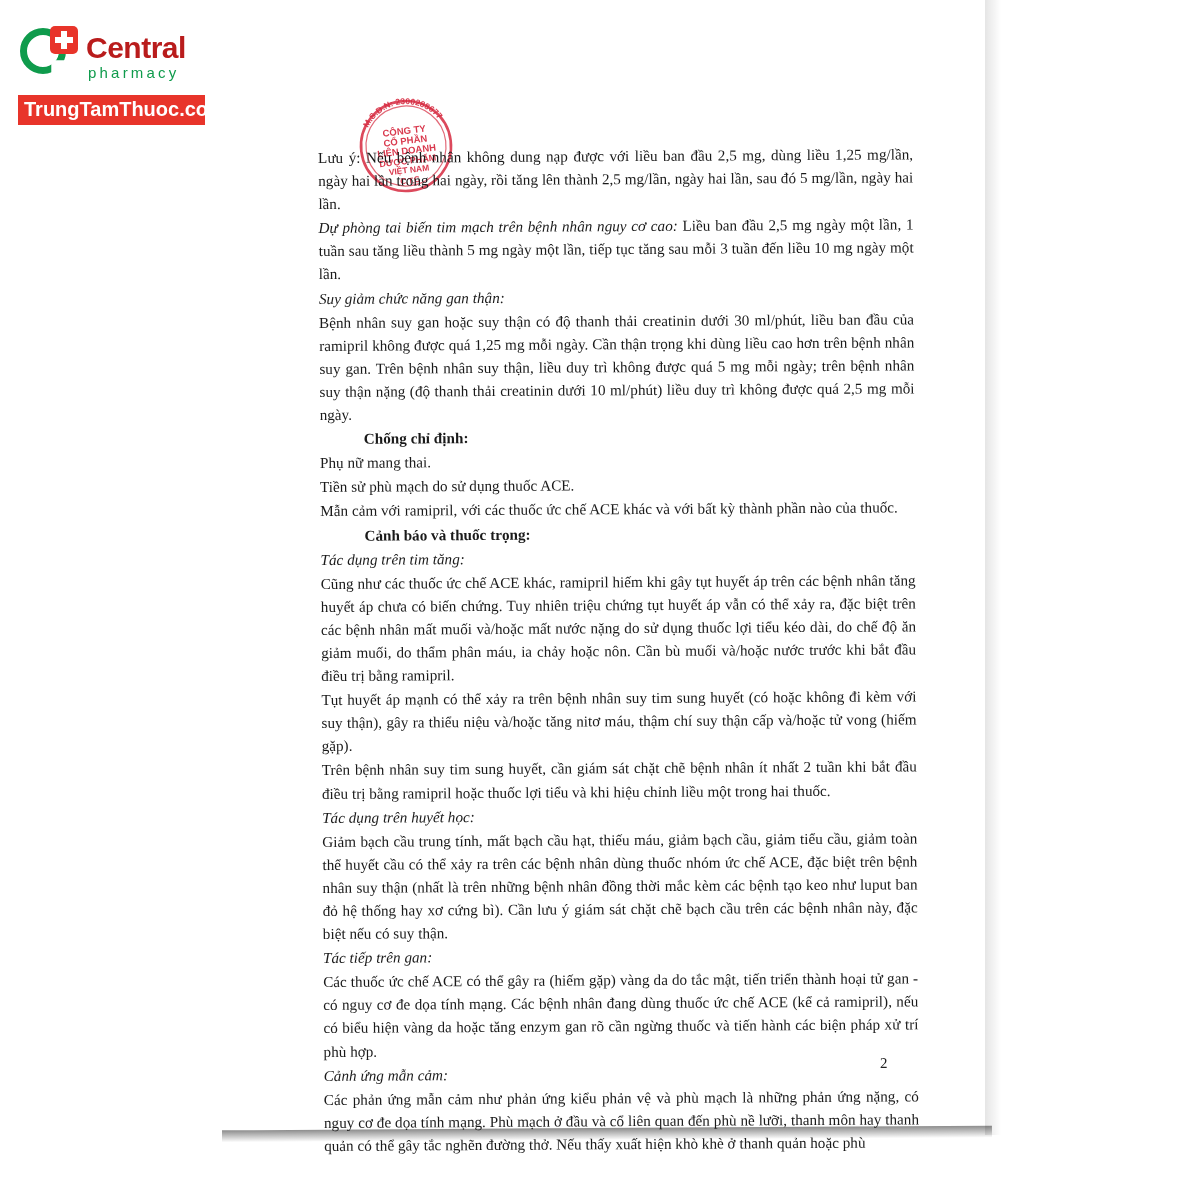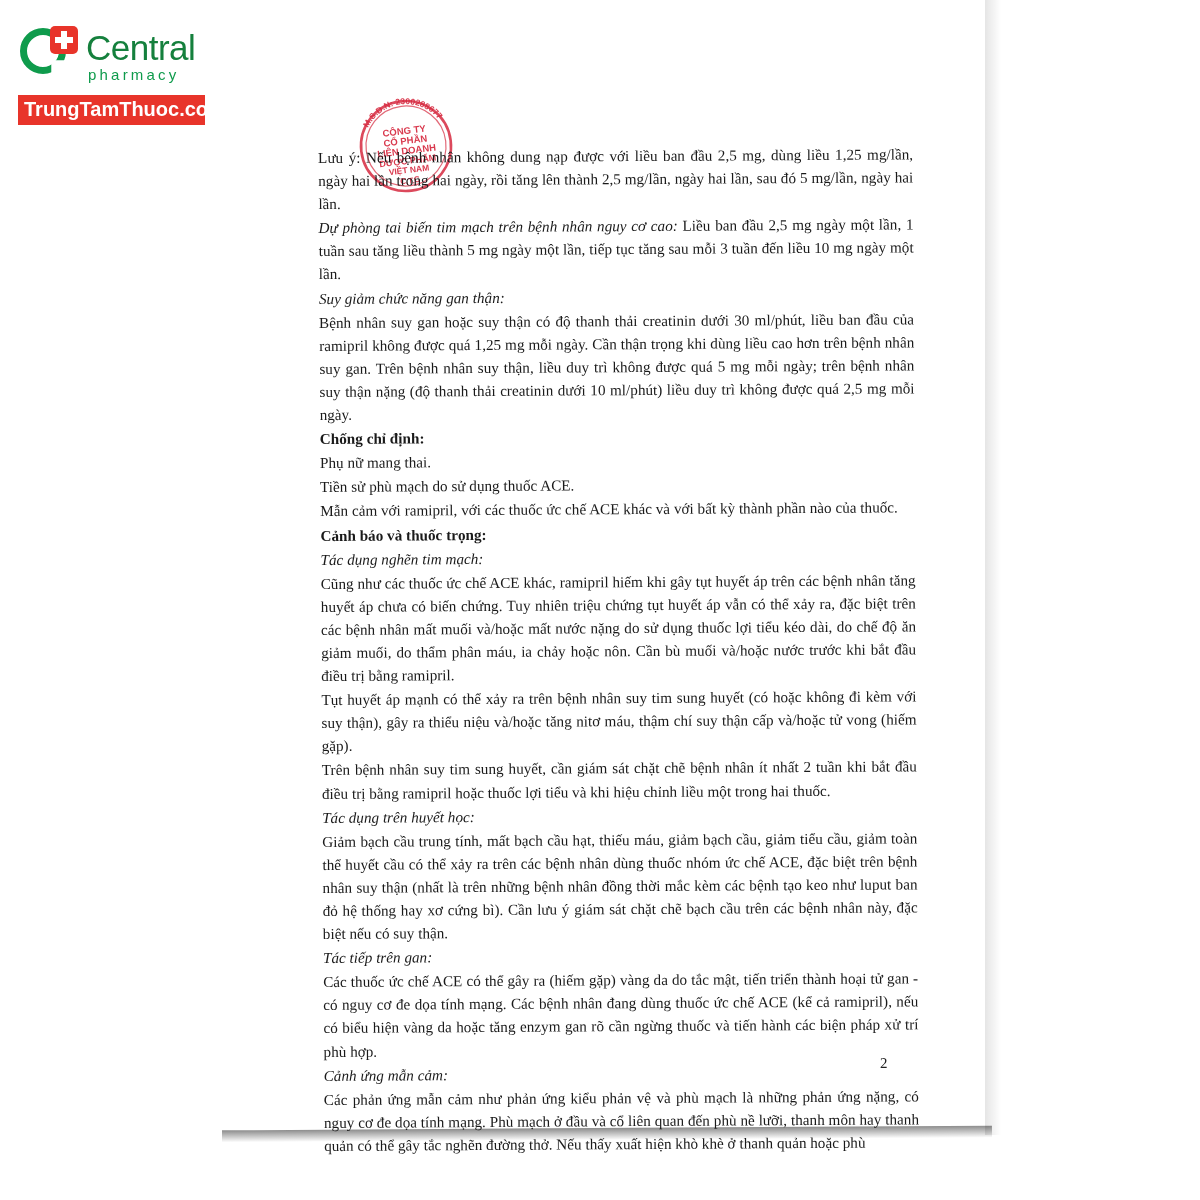--- a/index.html
+++ b/index.html
@@ -63,23 +63,23 @@
     left: 11px; top: 5px; width: 6px; height: 18px;
   }
   .logo-mark .cross-box::after {
     left: 5px; top: 11px; width: 18px; height: 6px;
   }
   .logo-text {
     line-height: 1;
   }
   .logo-title {
     font-family: "Liberation Sans", sans-serif;
-    font-size: 35px;
-    font-weight: normal;
-    color: #15803d;
+    font-size: 30px;
+    font-weight: bold;
+    color: #b91c1c;
     letter-spacing: -0.5px;
   }
   .logo-sub {
     font-family: "Liberation Sans", sans-serif;
     font-size: 15px;
     color: #0f9b4c;
     letter-spacing: 3.2px;
     margin-top: 2px;
     margin-left: 2px;
   }
@@ -138,20 +138,21 @@
     transform-origin: left top;
   }
   .doc p {
     margin: 0 0 1px 0;
   }
   .ital {
     font-style: italic;
   }
   .bold {
     font-weight: bold;
+    margin-left: 44px;
   }
 
   
   .stamp {
     position: absolute;
     left: 352px;
     top: 92px;
     width: 108px;
     height: 108px;
     transform: rotate(-7deg);
@@ -217,21 +218,21 @@
 <div class="doc" id="doc-body">
     <p>Lưu ý: Nếu bệnh nhân không dung nạp được với liều ban đầu 2,5 mg, dùng liều 1,25 mg/lần, ngày hai lần trong hai ngày, rồi tăng lên thành 2,5 mg/lần, ngày hai lần, sau đó 5 mg/lần, ngày hai lần.</p>
     <p><span class="ital">Dự phòng tai biến tim mạch trên bệnh nhân nguy cơ cao:</span><span> Liều ban đầu 2,5 mg ngày một lần, 1 tuần sau tăng liều thành 5 mg ngày một lần, tiếp tục tăng sau mỗi 3 tuần đến liều 10 mg ngày một lần.</span></p>
     <p><span class="ital">Suy giảm chức năng gan thận:</span></p>
     <p>Bệnh nhân suy gan hoặc suy thận có độ thanh thải creatinin dưới 30 ml/phút, liều ban đầu của ramipril không được quá 1,25 mg mỗi ngày. Cần thận trọng khi dùng liều cao hơn trên bệnh nhân suy gan. Trên bệnh nhân suy thận, liều duy trì không được quá 5 mg mỗi ngày; trên bệnh nhân suy thận nặng (độ thanh thải creatinin dưới 10 ml/phút) liều duy trì không được quá 2,5 mg mỗi ngày.</p>
     <p><span class="bold">Chống chỉ định:</span></p>
     <p>Phụ nữ mang thai.</p>
     <p>Tiền sử phù mạch do sử dụng thuốc ACE.</p>
     <p>Mẫn cảm với ramipril, với các thuốc ức chế ACE khác và với bất kỳ thành phần nào của thuốc.</p>
     <p><span class="bold">Cảnh báo và thuốc trọng:</span></p>
-    <p><span class="ital">Tác dụng nghẽn tim mạch:</span></p>
+    <p><span class="ital">Tác dụng trên tim tăng:</span></p>
     <p>Cũng như các thuốc ức chế ACE khác, ramipril hiếm khi gây tụt huyết áp trên các bệnh nhân tăng huyết áp chưa có biến chứng. Tuy nhiên triệu chứng tụt huyết áp vẫn có thể xảy ra, đặc biệt trên các bệnh nhân mất muối và/hoặc mất nước nặng do sử dụng thuốc lợi tiểu kéo dài, do chế độ ăn giảm muối, do thẩm phân máu, ia chảy hoặc nôn. Cần bù muối và/hoặc nước trước khi bắt đầu điều trị bằng ramipril.</p>
     <p>Tụt huyết áp mạnh có thể xảy ra trên bệnh nhân suy tim sung huyết (có hoặc không đi kèm với suy thận), gây ra thiểu niệu và/hoặc tăng nitơ máu, thậm chí suy thận cấp và/hoặc tử vong (hiếm gặp).</p>
     <p>Trên bệnh nhân suy tim sung huyết, cần giám sát chặt chẽ bệnh nhân ít nhất 2 tuần khi bắt đầu điều trị bằng ramipril hoặc thuốc lợi tiểu và khi hiệu chỉnh liều một trong hai thuốc.</p>
     <p><span class="ital">Tác dụng trên huyết học:</span></p>
     <p>Giảm bạch cầu trung tính, mất bạch cầu hạt, thiếu máu, giảm bạch cầu, giảm tiểu cầu, giảm toàn thể huyết cầu có thể xảy ra trên các bệnh nhân dùng thuốc nhóm ức chế ACE, đặc biệt trên bệnh nhân suy thận (nhất là trên những bệnh nhân đồng thời mắc kèm các bệnh tạo keo như luput ban đỏ hệ thống hay xơ cứng bì). Cần lưu ý giám sát chặt chẽ bạch cầu trên các bệnh nhân này, đặc biệt nếu có suy thận.</p>
     <p><span class="ital">Tác tiếp trên gan:</span></p>
     <p>Các thuốc ức chế ACE có thể gây ra (hiếm gặp) vàng da do tắc mật, tiến triển thành hoại tử gan - có nguy cơ đe dọa tính mạng. Các bệnh nhân đang dùng thuốc ức chế ACE (kể cả ramipril), nếu có biểu hiện vàng da hoặc tăng enzym gan rõ cần ngừng thuốc và tiến hành các biện pháp xử trí phù hợp.</p>
     <p><span class="ital">Cảnh ứng mẫn cảm:</span></p>
     <p>Các phản ứng mẫn cảm như phản ứng kiểu phản vệ và phù mạch là những phản ứng nặng, có nguy cơ đe dọa tính mạng. Phù mạch ở đầu và cổ liên quan đến phù nề lưỡi, thanh môn hay thanh quản có thể gây tắc nghẽn đường thở. Nếu thấy xuất hiện khò khè ở thanh quản hoặc phù</p>
   </div>

